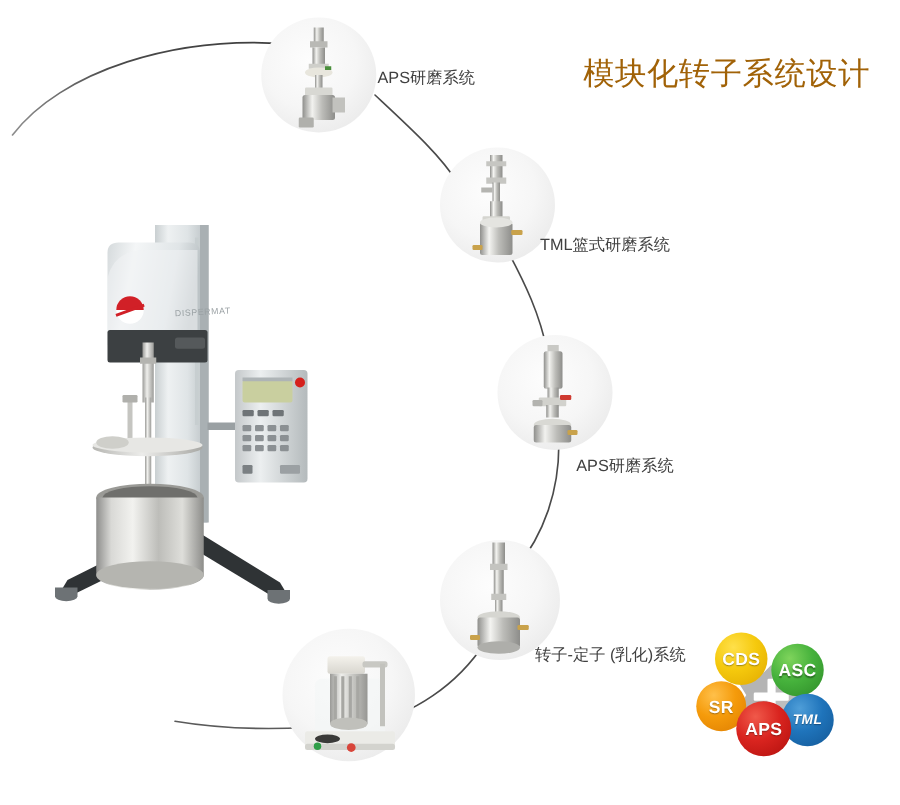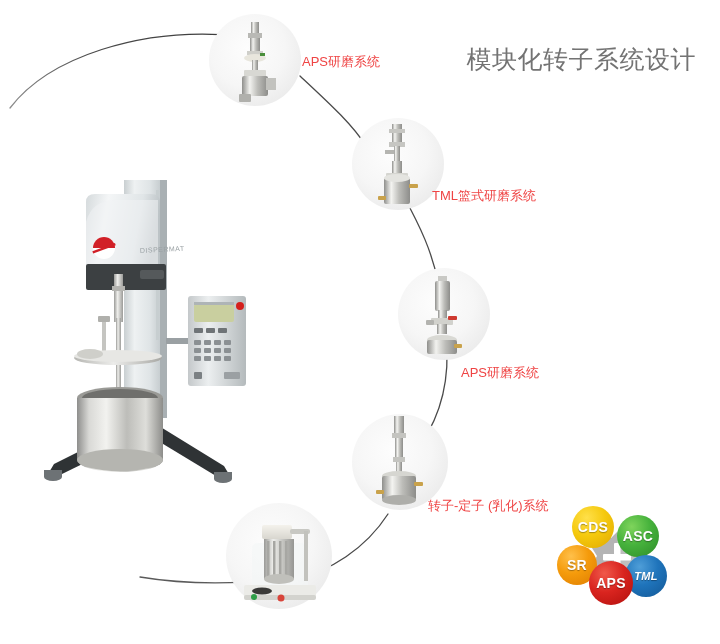--- a/index.html
+++ b/index.html
@@ -17,21 +17,21 @@
     background: #ffffff;
     overflow: hidden;
   }
 
   
   .headline {
     position: absolute;
     right: 24px;
     top: 42px;
     text-align: left;
-    color: #737373;
+    color: #a16207;
     font-size: 25px;
     line-height: 1.38;
     letter-spacing: 0.5px;
     white-space: nowrap;
   }
   .headline .l2 { display: block; }
 
   
   #arcs {
     position: absolute;
@@ -52,21 +52,21 @@
     background: radial-gradient(circle at 42% 38%,
                 #fdfdfd 0%, #f6f6f6 48%, #ececec 76%, #e4e4e4 92%, #ffffff 100%);
   }
   .thumb {
     position: absolute;
     left: 0; top: 0;
     width: 100%; height: 100%;
   }
   .caption {
     position: absolute;
-    color: #ef4444;
+    color: #404040;
     font-size: 13px;
     white-space: nowrap;
     line-height: 1;
   }
 
   
   #machine {
     position: absolute;
     left: 28px;
     top: 178px;
@@ -313,21 +313,21 @@
       <rect x="39" y="56" width="10" height="10" fill="url(#m3)"></rect>
       <rect x="50" y="48" width="9" height="4" rx="1" fill="#cf3a30"></rect>
       <rect x="28" y="52" width="8" height="5" rx="1" fill="#b3b3af"></rect>
       <ellipse cx="44" cy="72" rx="15" ry="5" fill="#d9d9d4"></ellipse>
       <rect x="29" y="72" width="30" height="14" rx="2" fill="url(#m3)"></rect>
       <rect x="56" y="76" width="8" height="4" rx="1" fill="#c9a24b"></rect>
     </svg>
     <div class="caption" style="left:63px; top:98px;">APS研磨系统</div>
   </div>
 
-  <div class="node" style="left:352px; top:414px; width:96px; height:96px;">
+  <div class="node" style="left:352px; top:432px; width:96px; height:96px;">
     <div class="halo"></div>
     <svg class="thumb" viewBox="0 0 96 96">
       <defs>
         <linearGradient id="m4" x1="0" y1="0" x2="1" y2="0">
           <stop offset="0%" stop-color="#8f8f8c"></stop>
             <stop offset="30%" stop-color="#f4f4f1"></stop>
           <stop offset="60%" stop-color="#bdbdb9"></stop>
             <stop offset="100%" stop-color="#8d8d8a"></stop>
         </linearGradient>
       </defs>

